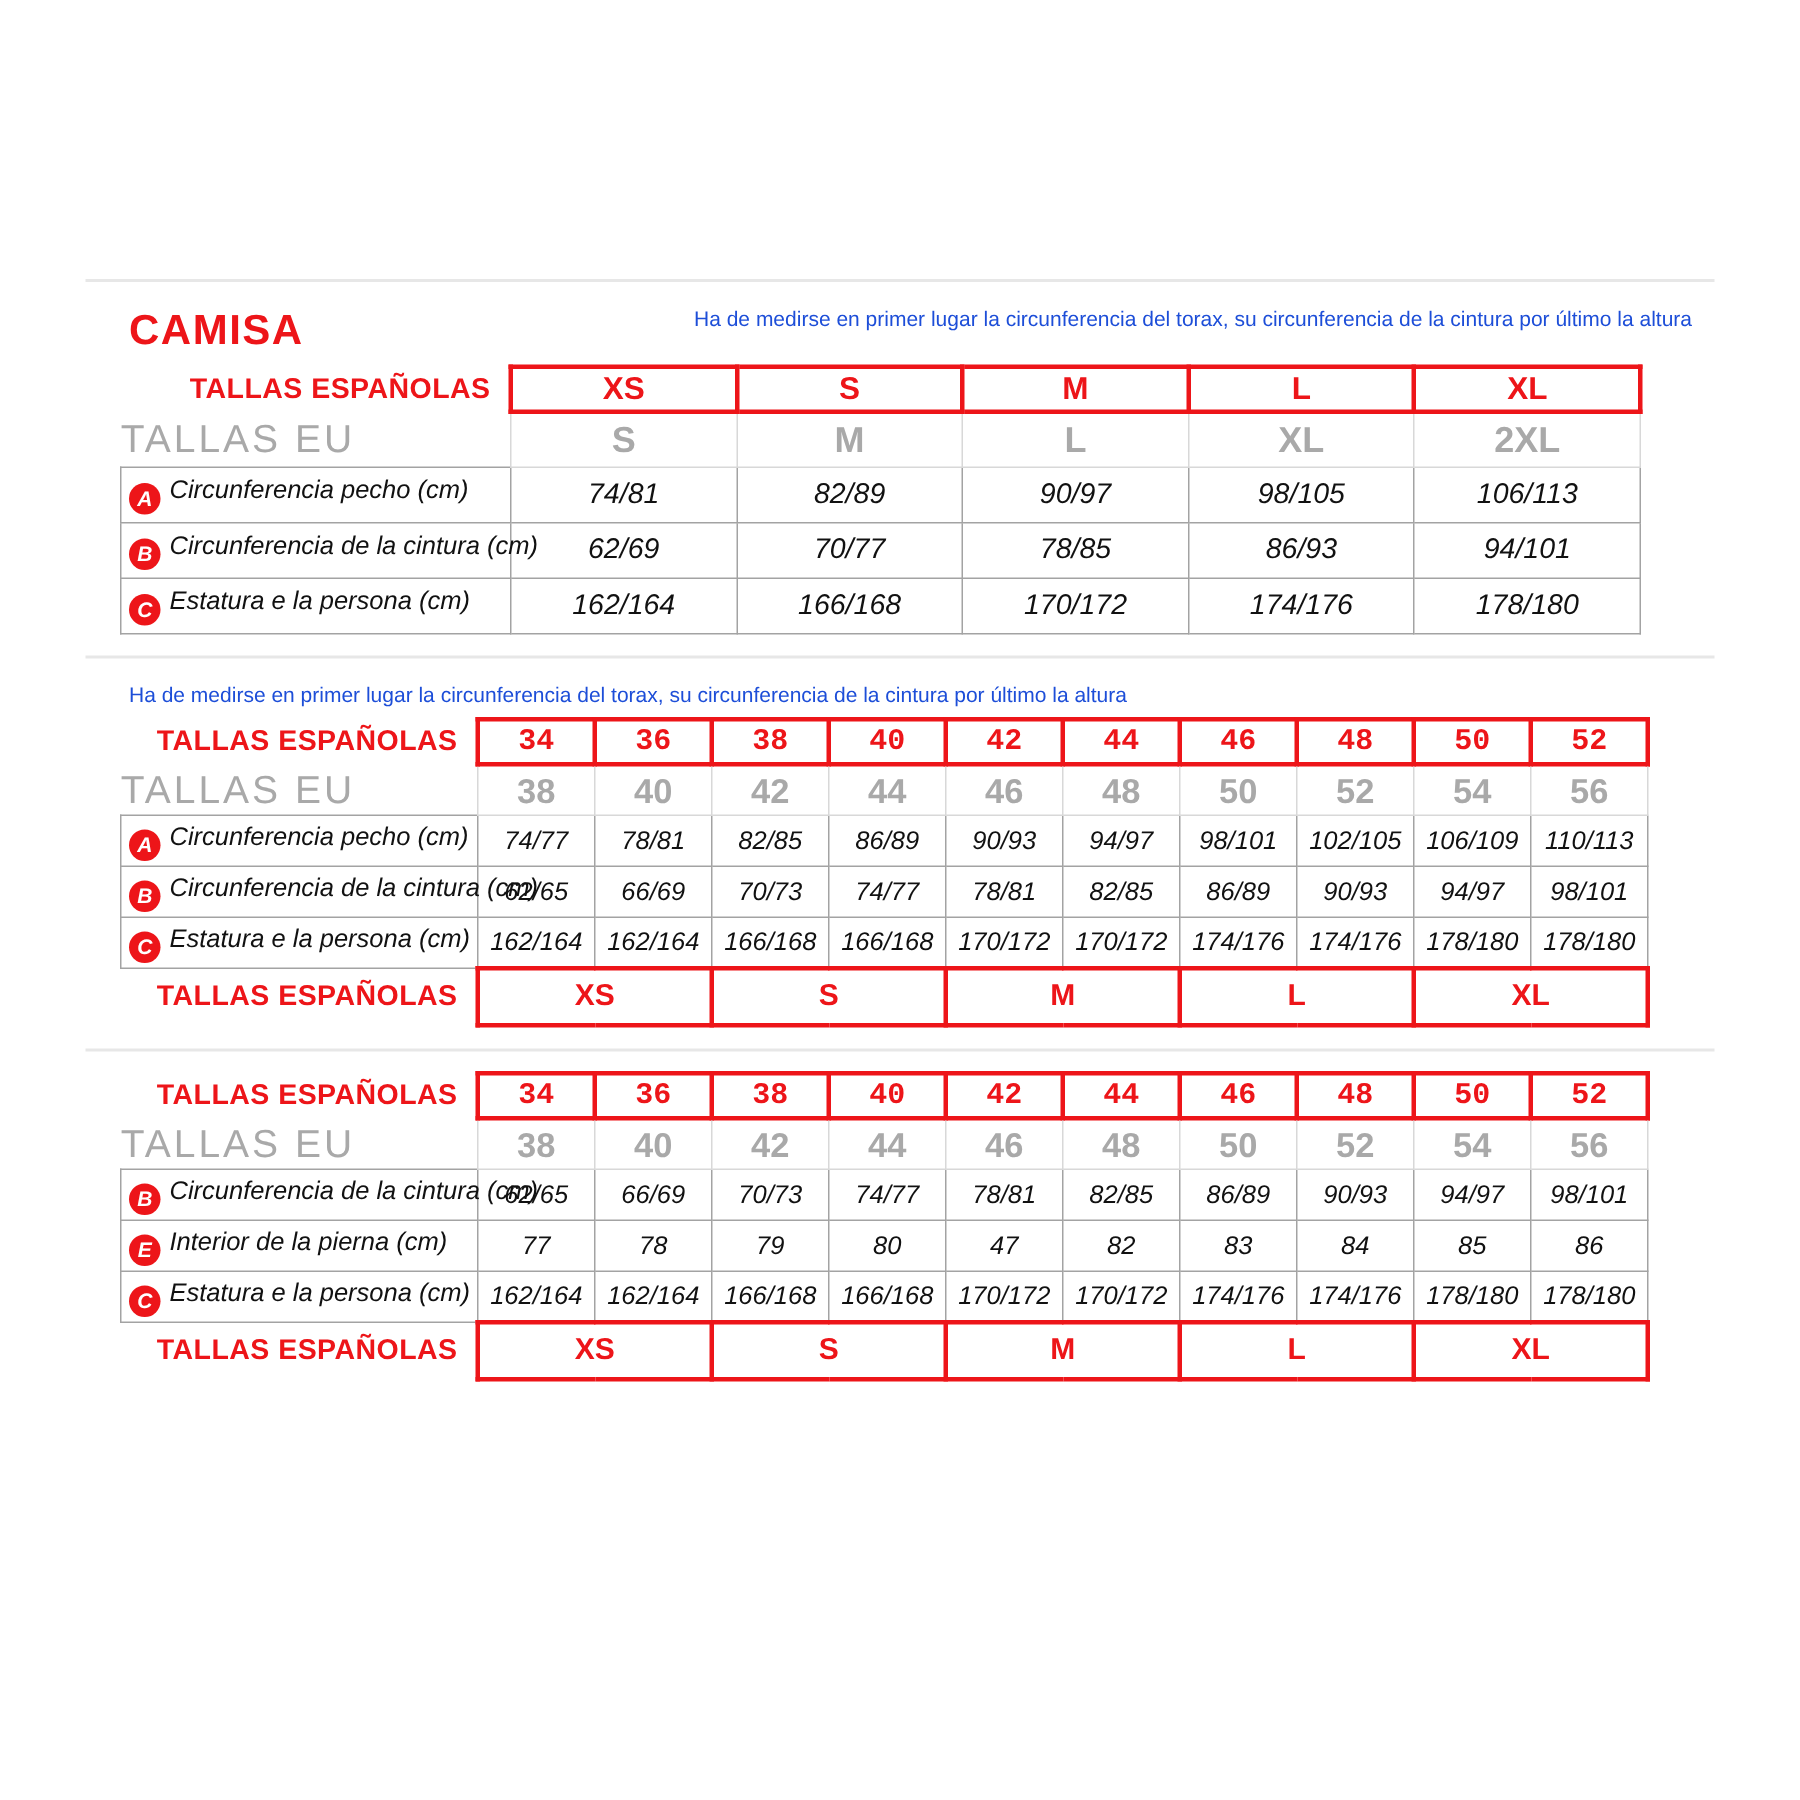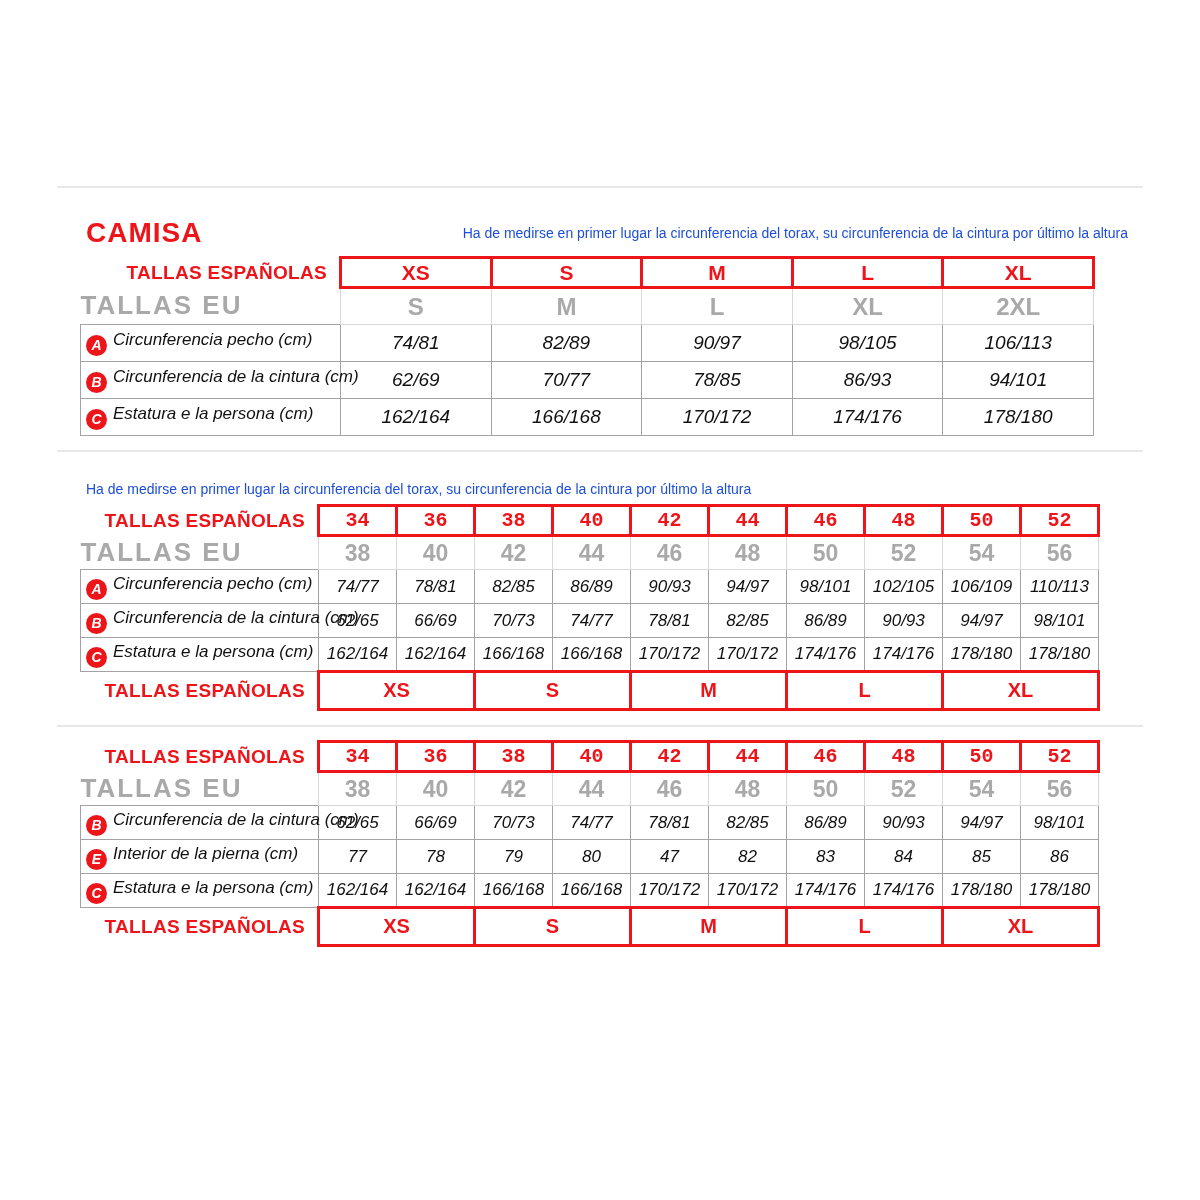--- a/index.html
+++ b/index.html
@@ -16,22 +16,22 @@
     font-family:"Liberation Sans",sans-serif;
     color:var(--ink);
     overflow:hidden;
   }
   .page{padding:186px 57px 0 57px;}
   .section{
     border-top:2px solid var(--divider);
     padding:13px 0 14px 23px;
   }
   .title-line{
-    display:flex;justify-content:space-between;align-items:center;
-    margin:16px 3px 7px 6px;
+    display:flex;justify-content:space-between;align-items:flex-start;
+    margin:3px 3px 7px 6px;
   }
   .section-title{
     margin:0;color:var(--red);
     font-size:28px;font-weight:bold;letter-spacing:1px;
   }
   .instruction{
     margin:0;font-size:14px;color:#1d4ed8;padding-right:12px;
   }
   table.size-table{
     border-collapse:collapse;table-layout:fixed;width:1015px;
@@ -45,21 +45,21 @@
     white-space:nowrap;
   }
   .sp-size{
     color:var(--red);font-weight:bold;font-size:21px;
     text-align:center;border:3px solid var(--red);
   }
   .cols10 .sp-size{font-size:20px;font-family:Liberation Mono, monospace;}
   tr.eu-row{height:37px;}
   .cols10 tr.eu-row{height:34px;}
   .eu-label{
-    color:var(--eu-gray);font-weight:bold;font-size:26px;
+    color:var(--eu-gray);font-weight:normal;font-size:26px;
     letter-spacing:2px;text-align:left;border:none;white-space:nowrap;
   }
   .eu-size{
     color:var(--eu-gray);font-weight:bold;font-size:24px;
     text-align:center;border:1px solid var(--soft-gray);
   }
   .cols10 .eu-size{font-size:23px;}
   tr.data-row{height:37px;font-style:italic;}
   .cols10 tr.data-row{height:34px;}
   tr.data-row td{border:1.5px solid var(--line-gray);}

